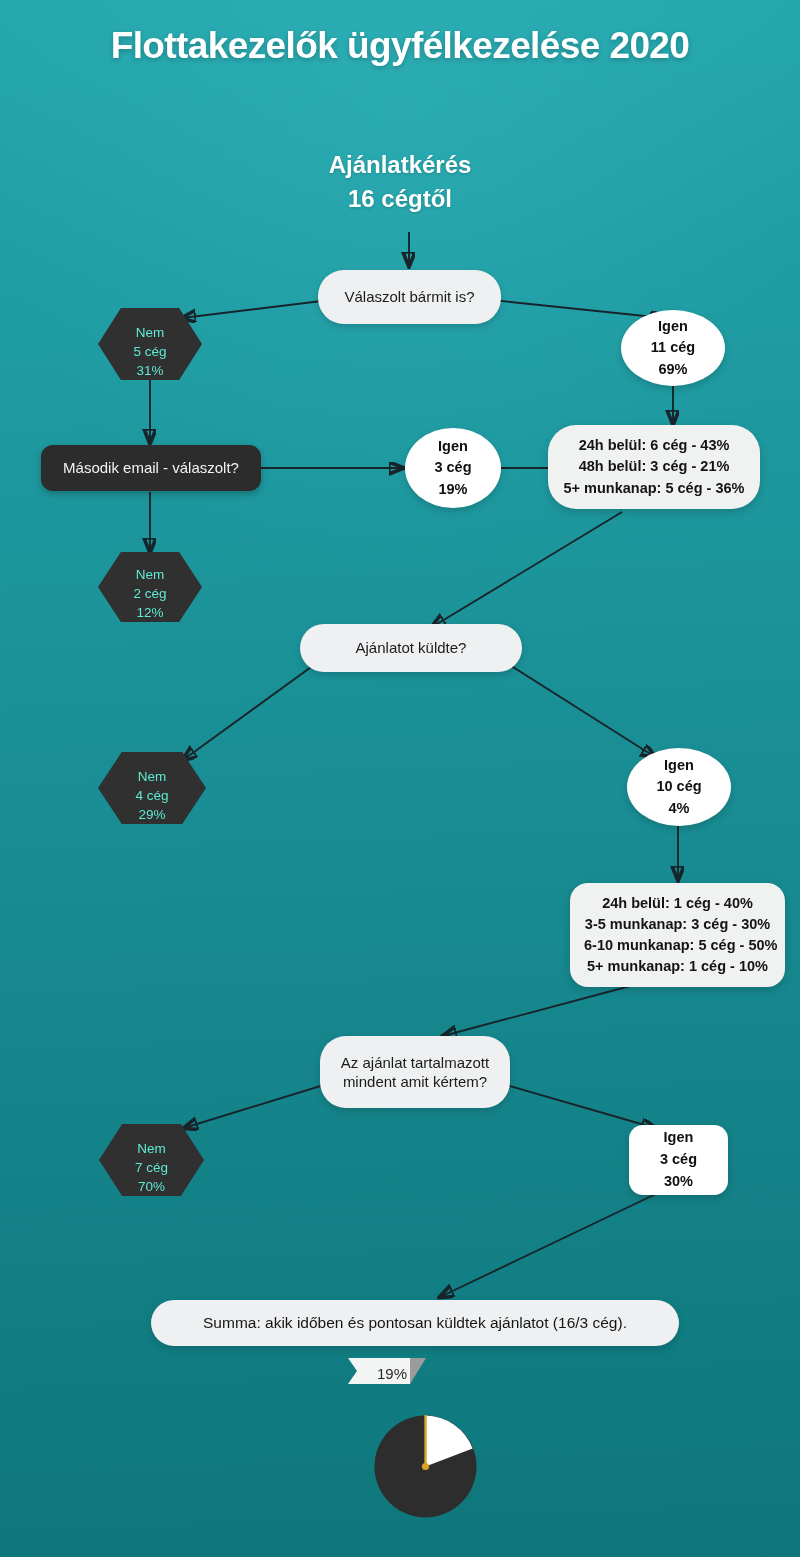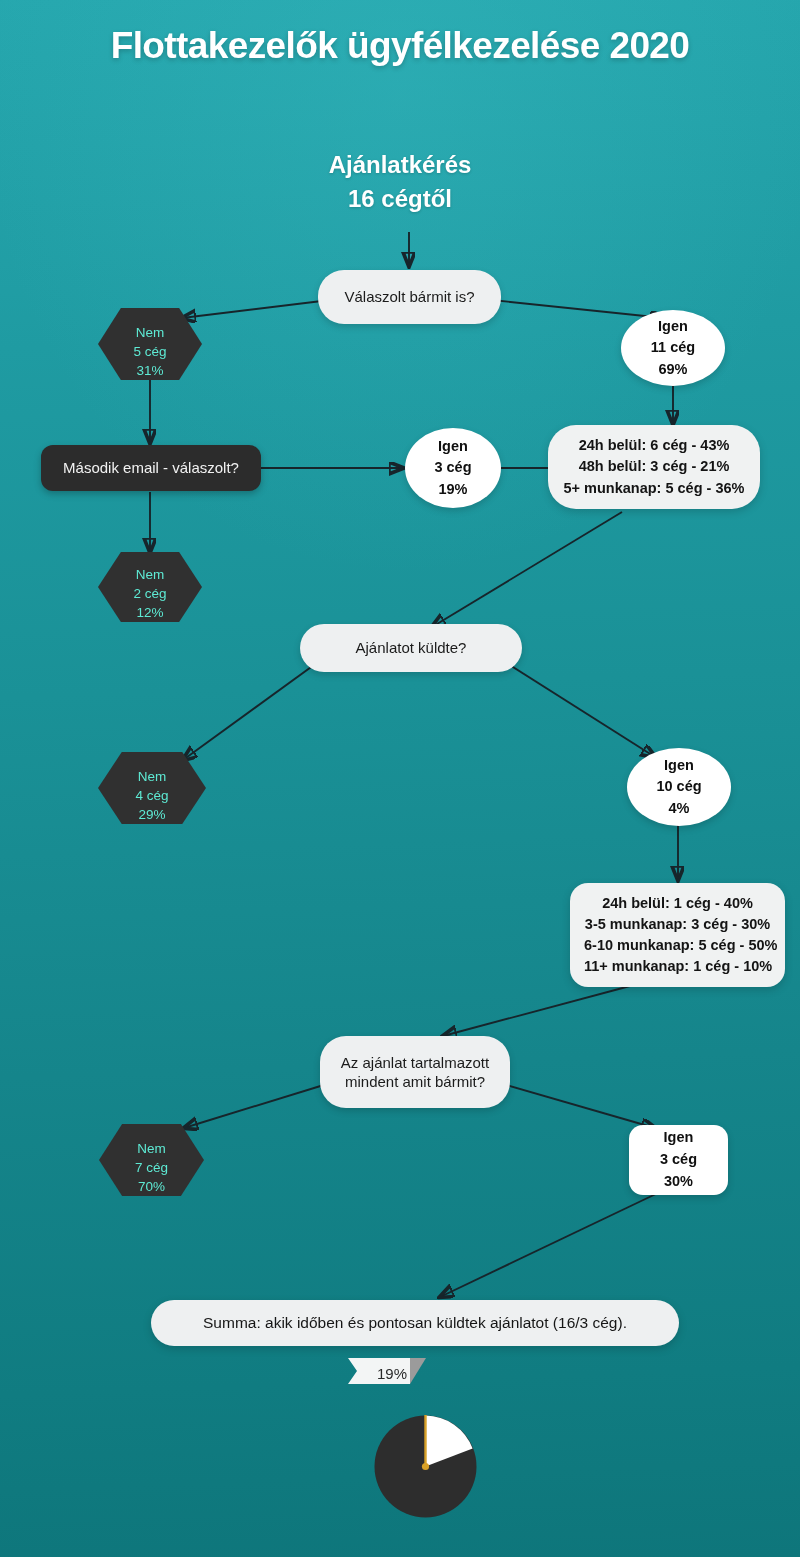--- a/index.html
+++ b/index.html
@@ -308,28 +308,28 @@
       <div>10 cég</div>
       <div>4%</div>
     </div>
   </div>
 
   <div class="node info-box" style="left:570px; top:883px; width:215px; height:104px;">
     <div class="lines">
       <div>24h belül: 1 cég - 40%</div>
       <div>3-5 munkanap: 3 cég - 30%</div>
       <div>6-10 munkanap: 5 cég - 50%</div>
-      <div>11+ munkanap: 1 cég - 10%</div>
+      <div>5+ munkanap: 1 cég - 10%</div>
     </div>
   </div>
 
   <div class="node q-box" style="left:320px; top:1036px; width:190px; height:72px;">
     <div class="lines">
       <div>Az ajánlat tartalmazott</div>
-      <div>mindent amit bármit?</div>
+      <div>mindent amit kértem?</div>
     </div>
   </div>
 
   <div class="node hex" style="left:99px; top:1124px; width:105px; height:72px;">
     <div class="lines">
       <div>Nem</div>
       <div>7 cég</div>
       <div>70%</div>
     </div>
   </div>

